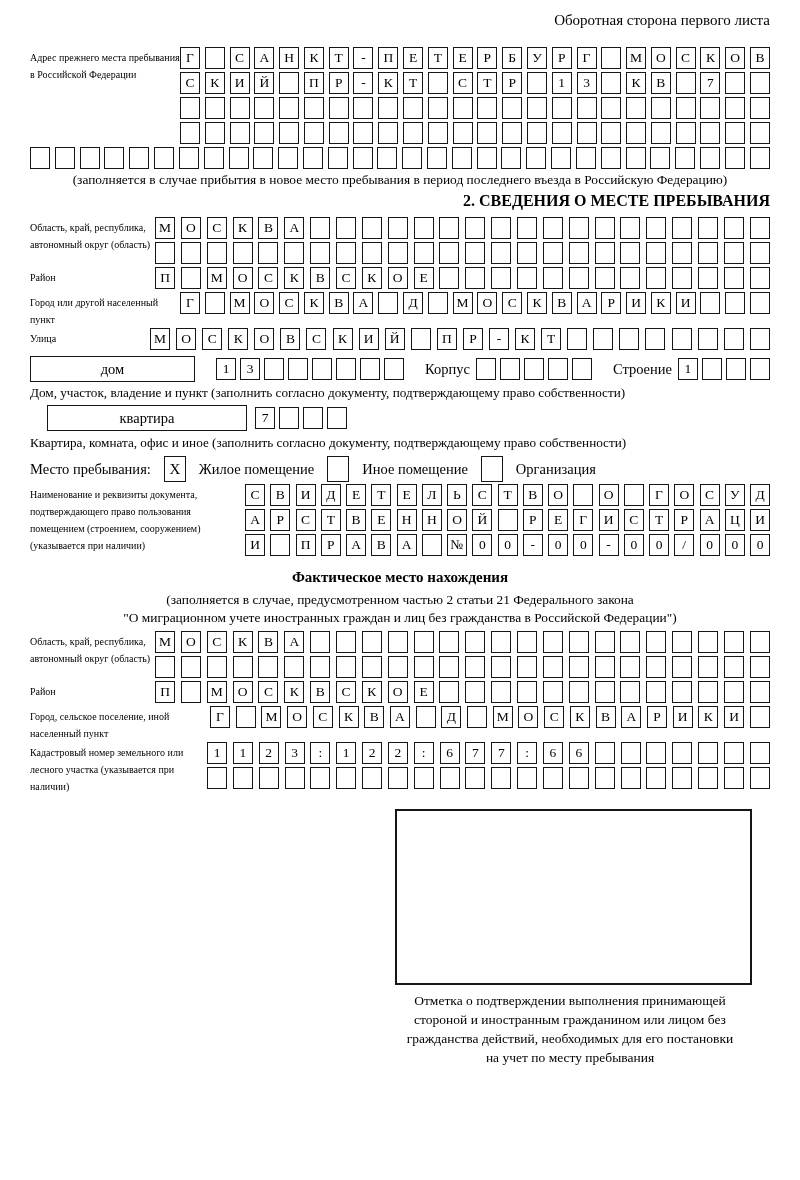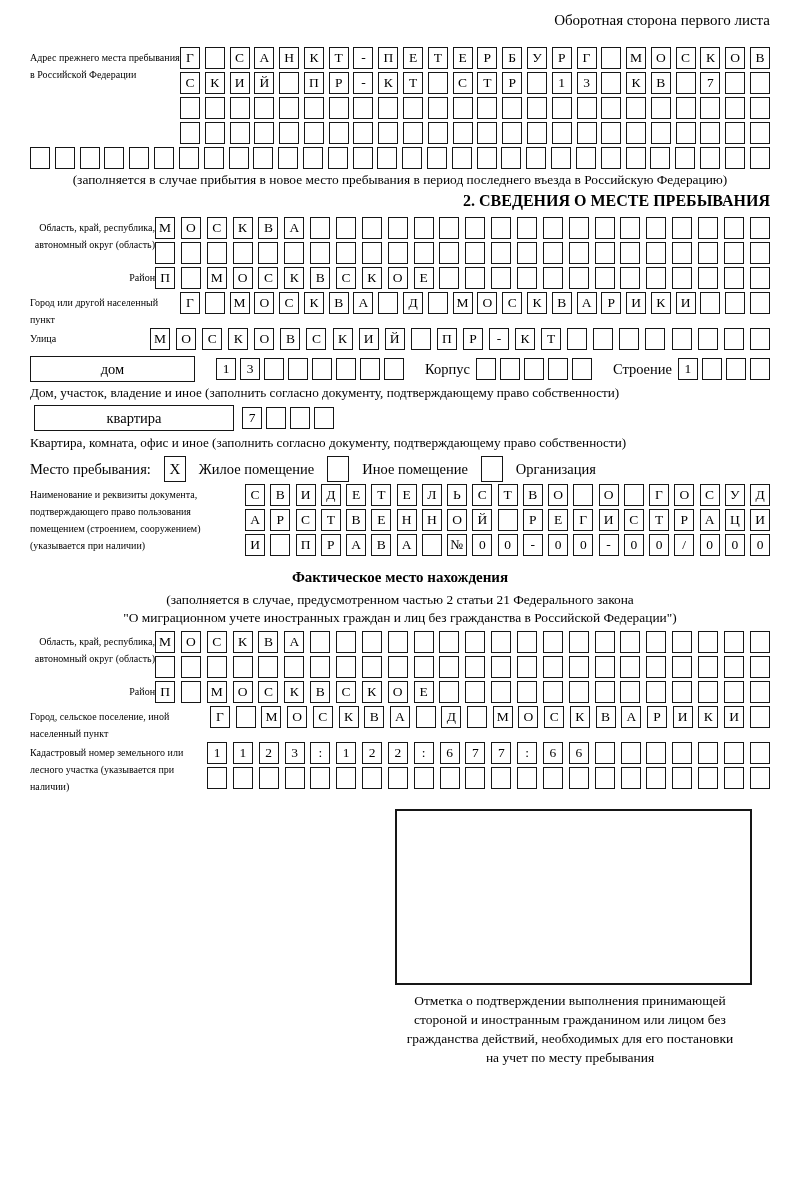--- a/index.html
+++ b/index.html
@@ -8,21 +8,21 @@
     width: 800px; height: 1180px; overflow: hidden;
     background: #ffffff; color: #000;
     padding: 12px 30px 12px 30px;
     font-family: "Liberation Serif", "DejaVu Serif", serif;
     position: relative;
   }
   .header-note { text-align: right; font-size: 15px; margin-bottom: 18px; }
 
   .fieldrow { display: flex; align-items: flex-start; }
   .flabel { font-size: 10px; line-height: 17px; flex: none; padding-top: 2px; }
-  .lbl-150 { width: 150px; } .lbl-125 { width: 125px; text-align: right; } .lbl-120 { width: 120px; }
+  .lbl-150 { width: 150px; } .lbl-125 { width: 125px; } .lbl-120 { width: 120px; }
   .lbl-215 { width: 215px; } .lbl-180 { width: 180px; } .lbl-177 { width: 177px; }
 
   .cellrow { display: flex; justify-content: space-between; margin-bottom: 3px; }
   .rw-590 { width: 590px; } .rw-615 { width: 615px; } .rw-620 { width: 620px; }
   .rw-740 { width: 740px; } .rw-525 { width: 525px; } .rw-560 { width: 560px; }
   .rw-563 { width: 563px; }
   .cell {
     flex: none; width: 20px; height: 22px; border: 1.6px solid #161616;
     display: flex; align-items: center; justify-content: center;
     font-size: 13.5px;
@@ -31,21 +31,21 @@
   .note { font-size: 13.4px; text-align: center; margin: 1px 0 2px; }
   .sec-title { font-weight: bold; font-size: 16px; text-align: right; margin: 4px 0 7px; }
 
   .houserow { display: flex; align-items: center; justify-content: space-between; width: 740px; margin: 3px 0 3px; }
   .typebox { border: 1.6px solid #161616; height: 26px; display: flex; align-items: center; justify-content: center; font-size: 14.5px; flex: none; }
   .tb-165 { width: 165px; } .tb-200 { width: 200px; }
   .cells-inline { display: flex; gap: 4px; }
   .group { display: flex; align-items: center; gap: 6px; }
   .inline-label { font-size: 14.5px; }
   .caption { font-size: 13.2px; margin: 0 0 4px; }
-  .aptrow { display: flex; align-items: center; gap: 8px; margin: 2px 4px 4px; }
+  .aptrow { display: flex; align-items: center; gap: 8px; margin: 2px 17px 4px; }
 
   .stayrow { display: flex; align-items: center; gap: 13px; margin: 5px 0 2px; font-size: 14.5px; }
   .cb { width: 22px; height: 26px; border: 1.6px solid #161616; display: flex; align-items: center; justify-content: center; font-size: 15px; flex: none; }
   .hint { font-size: 13.4px; margin-left: 215px; margin-bottom: 4px; }
 
   .subhead { font-weight: bold; font-size: 15px; text-align: center; margin: 10px 0 5px; }
   .note-line { font-size: 13.4px; text-align: center; line-height: 18px; }
   .mb2 { margin-bottom: 4px; }
 
   .stampbox { border: 2px solid #161616; width: 357px; height: 176px; margin: 14px 0 6px 365px; }
@@ -376,21 +376,21 @@
     <div class="group">
       <span class="inline-label">Строение</span>
       <span class="cells-inline">
           <span class="cell">1</span>
           <span class="cell"></span>
           <span class="cell"></span>
           <span class="cell"></span>
         </span>
     </div>
   </div>
-  <div class="caption">Дом, участок, владение и иное (заполнить согласно документу, подтверждающему право собственности)</div>
+  <div class="caption">Дом, участок, владение и пункт (заполнить согласно документу, подтверждающему право собственности)</div>
 
   <div class="aptrow">
     <div class="typebox tb-200">квартира</div>
     <div class="cells-inline">
         <span class="cell">7</span>
         <span class="cell"></span>
         <span class="cell"></span>
         <span class="cell"></span>
       </div>
   </div>

